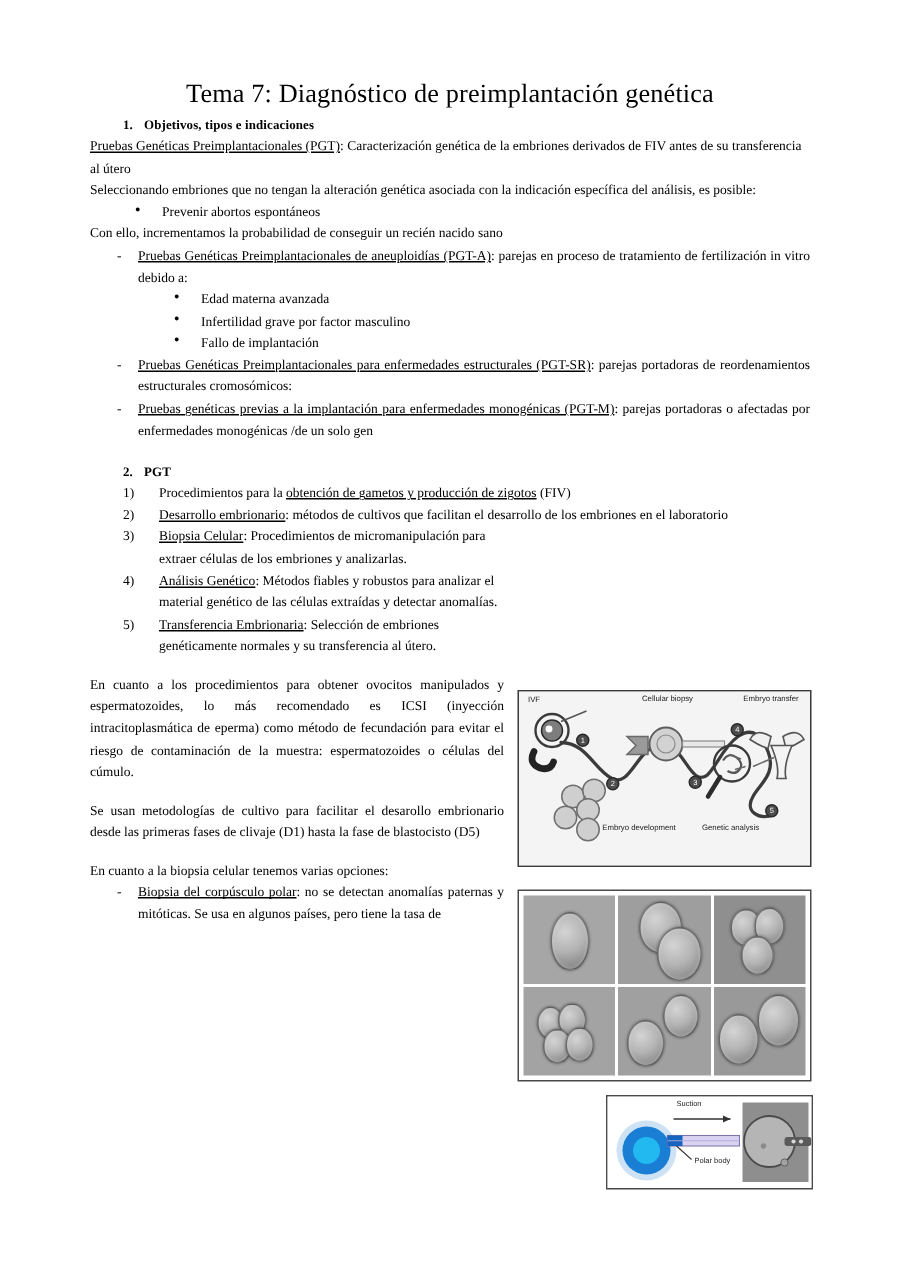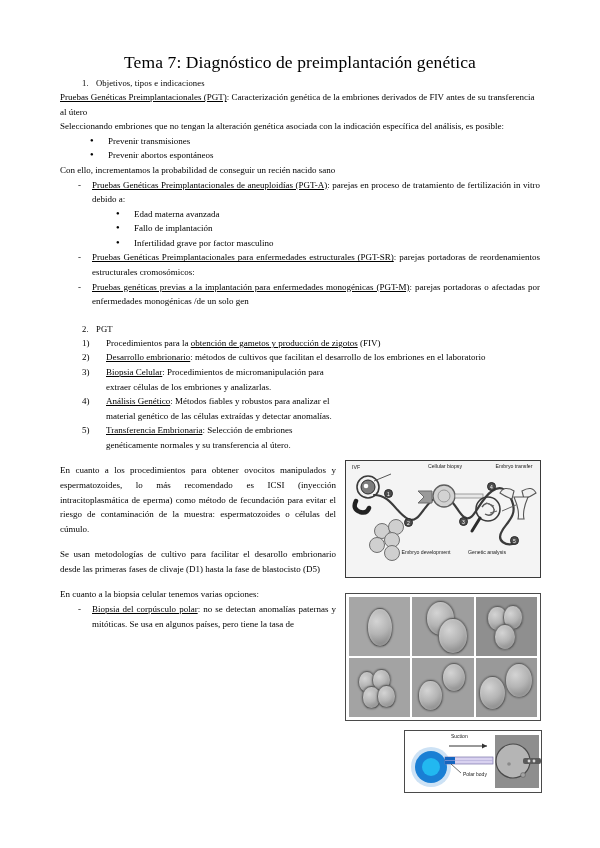--- a/index.html
+++ b/index.html
@@ -22,21 +22,21 @@
   h1.doc-title {
     font-size: 17.5px;
     font-weight: normal;
     text-align: center;
     margin: 8px 0 6px 0;
     letter-spacing: 0.1px;
     line-height: 1.15;
   }
   .sec-head {
     font-size: 8.6px;
-    font-weight: normal;
+    font-weight: bold;
     margin: 4px 0 2px 0;
     padding-left: 22px;
     letter-spacing: 0.1px;
   }
   .sec-head .num { display: inline-block; width: 14px; }
   p.body {
     font-size: 9px;
     line-height: 1.62;
     margin: 0;
     text-align: justify;
@@ -167,35 +167,34 @@
 
   <div class="sec-head">
     <span class="num">1.</span><span>Objetivos, tipos e indicaciones</span>
   </div>
 
   <p class="body nj"><span class="u">Pruebas Genéticas Preimplantacionales (PGT)</span><span>: Caracterización genética de la embriones derivados de FIV antes de su transferencia al útero</span></p>
 
   <p class="body nj">Seleccionando embriones que no tengan la alteración genética asociada con la indicación específica del análisis, es posible:</p>
 
   <ul class="bul">
-    <li>Prevenir transmisiones</li>
     <li>Prevenir abortos espontáneos</li>
   </ul>
 
   <p class="body nj">Con ello, incrementamos la probabilidad de conseguir un recién nacido sano</p>
 
 
   <ul class="dash">
     <li><span class="u">Pruebas Genéticas Preimplantacionales de aneuploidías (PGT-A)</span><span>: parejas en proceso de tratamiento de fertilización in vitro debido a:</span></li>
   </ul>
 
   <ul class="bul deep">
     <li>Edad materna avanzada</li>
+    <li>Infertilidad grave por factor masculino</li>
     <li>Fallo de implantación</li>
-    <li>Infertilidad grave por factor masculino</li>
   </ul>
 
   <ul class="dash">
     <li><span class="u">Pruebas Genéticas Preimplantacionales para enfermedades estructurales (PGT-SR)</span><span>: parejas portadoras de reordenamientos estructurales cromosómicos:</span></li>
     <li><span class="u">Pruebas genéticas previas a la implantación para enfermedades monogénicas (PGT-M)</span><span>: parejas portadoras o afectadas por enfermedades monogénicas /de un solo gen</span></li>
   </ul>
 
   <div class="gap"></div>
 
   <div class="sec-head">

